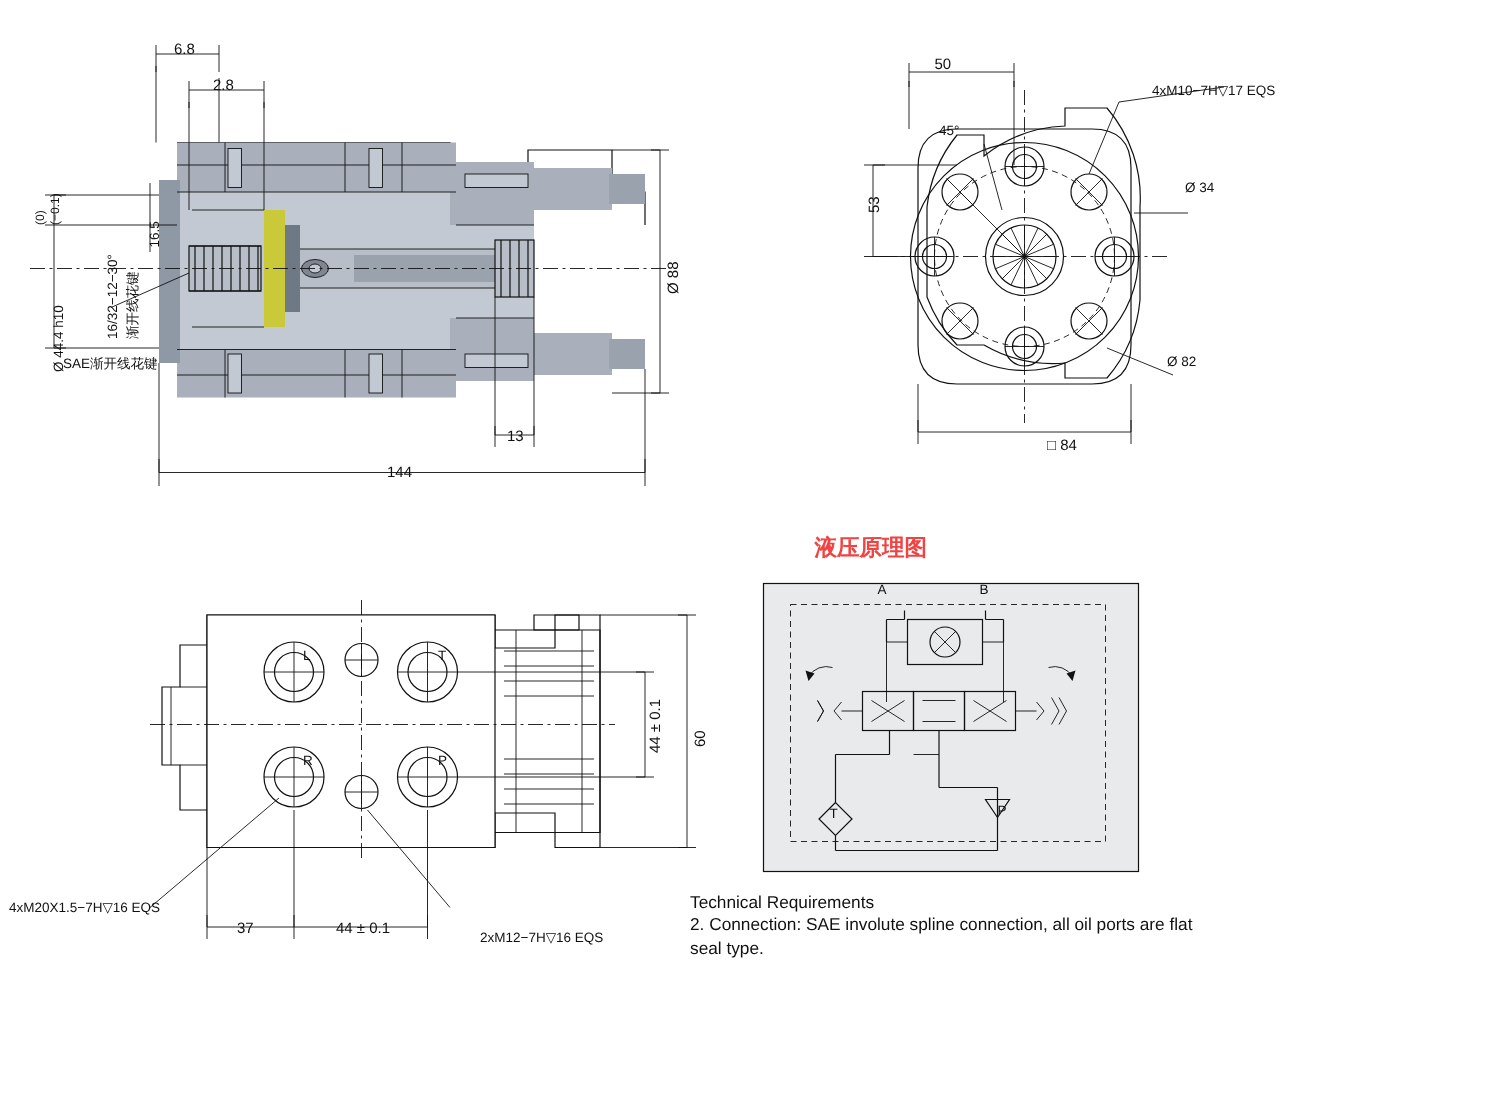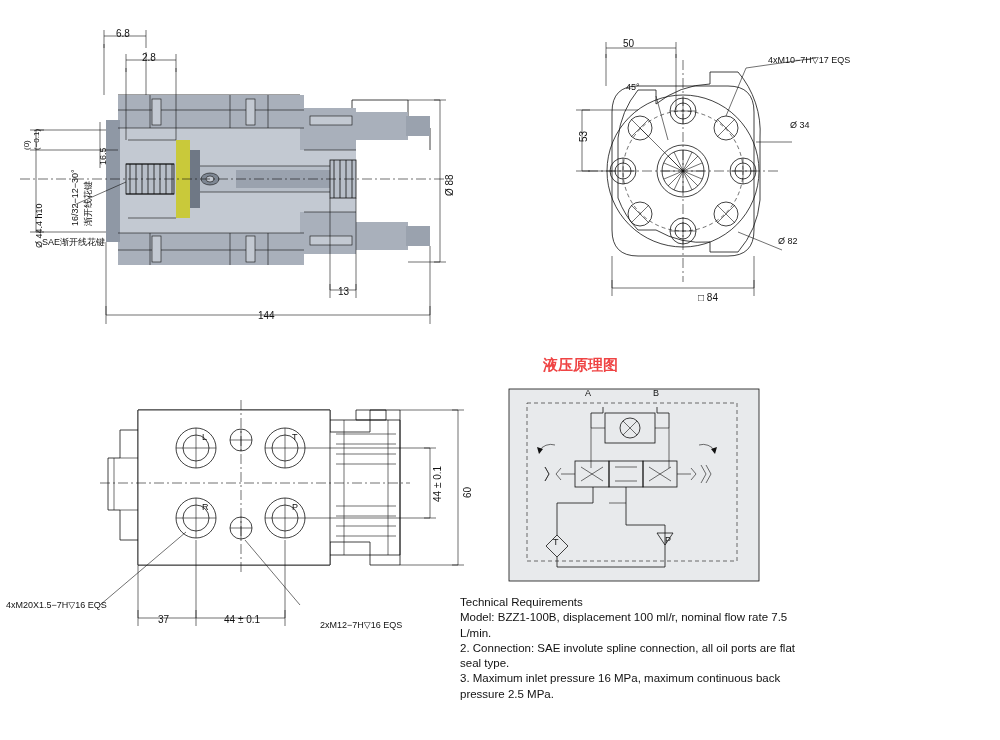--- a/index.html
+++ b/index.html
@@ -328,18 +328,16 @@
     <path class="thin" d="M104 118 H121"></path>
   </svg>
 
   <div class="lbl small" style="left:585px;top:388px;">A</div>
   <div class="lbl small" style="left:653px;top:388px;">B</div>
   <div class="lbl small" style="left:553px;top:537px;">T</div>
   <div class="lbl small" style="left:665px;top:535px;">P</div>
 
   <div class="tech" style="left:435px;top:595px;width:340px;margin-left:25px;">
     <div>Technical Requirements</div>
-    <div>Model: BZZ1-100B, displacement 100 ml/r, nominal flow rate 7.5 L/min.</div>
     <div>2. Connection: SAE involute spline connection, all oil ports are flat seal type.</div>
-    <div>3. Maximum inlet pressure 16 MPa, maximum continuous back pressure 2.5 MPa.</div>
   </div>
 
 </div>
 
 </body></html>

